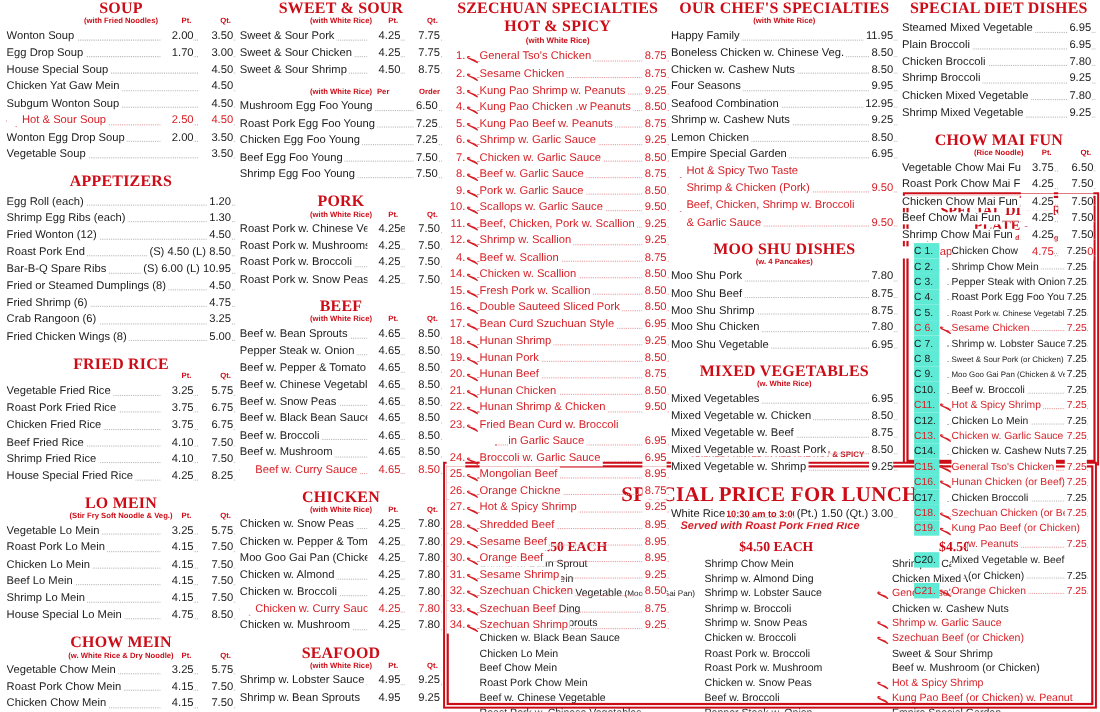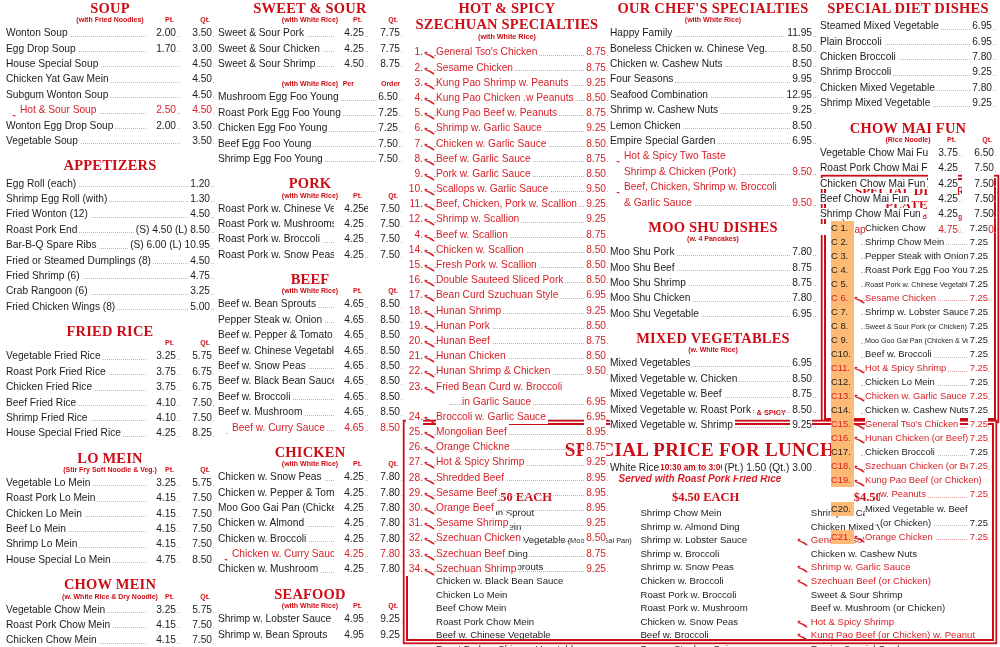--- a/index.html
+++ b/index.html
@@ -104,21 +104,21 @@
     background:#fff;
     box-shadow:0 0 0 1.4px #fff, 0 0 0 3.2px #cc0d17;
   }
   #dinner-box { left:824px; top:178px; width:172px; height:242px; padding:4px 5px 2px 5px; }
   #lunch-box  { left:406px; top:423px; width:588px; height:218px; padding:5px 8px; }
 
   .dinner-title { text-align:center; color:#cc0d17; font-family:"Liberation Serif", serif; font-weight:bold; font-size:13px; line-height:1.1; }
   .dinner-sub { text-align:center; color:#cc0d17; font-weight:bold; font-size:6.4px; margin-bottom:1px; }
   .ditem { position:relative; font-size:9.4px; line-height:14.05px; height:14.05px; white-space:nowrap; color:#1c1c1c; }
   .ditem.hot { color:#d61f26; }
-  .ditem .code { position:absolute; left:0; width:23px; background:#fdba74; z-index:3; }
+  .ditem .code { position:absolute; left:0; width:23px; background:#5eead4; z-index:3; }
   .ditem .ch { position:absolute; left:23px; top:3.2px; z-index:3; }
   .ditem .nm { position:absolute; left:34px; background:#fff; padding-right:2px; z-index:2; }
   .ditem .dots { position:absolute; left:30px; right:0; bottom:3.5px; border-bottom:1.3px dotted #bcbcbc; z-index:1; }
   .ditem.hot .dots { border-bottom-color:#e79ca0; }
   .ditem .pr { position:absolute; right:1px; background:#fff; padding-left:2px; z-index:3; }
   .ditem .tiny { font-size:7.2px; }
   .ditem.cont2 .nm { left:49px; }
   .ditem.cont2 .dots { left:44px; }
 
   
@@ -159,21 +159,21 @@
         <div class="item hot"><span class="lead-chili"><svg width="11" height="8" viewBox="0 0 11 8">
               <path d="M0.6,1.3 C2.2,0.2 3.6,1.2 4.0,2.2 C3.2,1.9 2.2,1.7 1.6,2.2 C2.6,2.2 3.4,2.6 3.9,3.0 C5.5,3.4 7.3,4.0 9.0,5.3 C10.2,6.3 10.8,7.2 10.5,7.5 C10.1,7.9 8.8,7.1 7.3,6.2 C5.4,5.0 3.4,4.2 2.0,3.6 C1.0,3.2 0.2,2.2 0.6,1.3 Z" fill="#d61f26"></path>
             </svg></span><span class="nm" style="padding-left: 14px;">Hot &amp; Sour Soup</span><span class="dots"></span><span class="p1">2.50</span><span class="p2">4.50</span></div>
         <div class="item"><span class="nm">Wonton Egg Drop Soup</span><span class="dots"></span><span class="p1">2.00</span><span class="p2">3.50</span></div>
         <div class="item"><span class="nm">Vegetable Soup</span><span class="dots"></span><span class="p1"></span><span class="p2">3.50</span></div>
       </div>
       <div class="sect">
         <div class="sect-title">APPETIZERS</div>
         <div class="hdr-row" style="height: 2px;"></div>
         <div class="item"><span class="nm">Egg Roll (each)</span><span class="dots"></span><span class="pOne">1.20</span></div>
-        <div class="item"><span class="nm">Shrimp Egg Roll (with)</span><span class="dots"></span><span class="pOne">1.30</span></div>
+        <div class="item"><span class="nm">Shrimp Egg Ribs (each)</span><span class="dots"></span><span class="pOne">1.30</span></div>
         <div class="item"><span class="nm">Fried Wonton (12)</span><span class="dots"></span><span class="pOne">4.50</span></div>
         <div class="item"><span class="nm">Roast Pork End</span><span class="dots"></span><span class="pOne">(S) 4.50   (L) 8.50</span></div>
         <div class="item"><span class="nm">Bar-B-Q Spare Ribs</span><span class="dots"></span><span class="pOne">(S) 6.00  (L) 10.95</span></div>
         <div class="item"><span class="nm">Fried or Steamed Dumplings (8)</span><span class="dots"></span><span class="pOne">4.50</span></div>
         <div class="item"><span class="nm">Fried Shrimp (6)</span><span class="dots"></span><span class="pOne">4.75</span></div>
         <div class="item"><span class="nm">Crab Rangoon (6)</span><span class="dots"></span><span class="pOne">3.25</span></div>
         <div class="item"><span class="nm">Fried Chicken Wings (8)</span><span class="dots"></span><span class="pOne">5.00</span></div>
       </div>
       <div class="sect">
         <div class="sect-title">FRIED RICE</div>
@@ -292,22 +292,22 @@
           <span class="sub">(with White Rice)</span>
           <span class="pt">Pt.</span>
           <span class="qt">Qt.</span>
         </div>
         <div class="item"><span class="nm">Shrimp w. Lobster Sauce</span><span class="dots"></span><span class="p1">4.95</span><span class="p2">9.25</span></div>
         <div class="item"><span class="nm">Shrimp w. Bean Sprouts</span><span class="p1">4.95</span><span class="p2">9.25</span></div>
       </div>
     </div>
   <div class="col" id="col3">
       <div class="sect-title">
+        <div>SZECHUAN SPECIALTIES</div>
         <div>HOT &amp; SPICY</div>
-        <div>SZECHUAN SPECIALTIES</div>
       </div>
       <div class="sect-sub">(with White Rice)</div>
       <div style="margin-top: 3px;">
         <div class="numitem">
           <span class="num">1.</span>
           <span class="ch"><svg width="11" height="8" viewBox="0 0 11 8">
               <path d="M0.6,1.3 C2.2,0.2 3.6,1.2 4.0,2.2 C3.2,1.9 2.2,1.7 1.6,2.2 C2.6,2.2 3.4,2.6 3.9,3.0 C5.5,3.4 7.3,4.0 9.0,5.3 C10.2,6.3 10.8,7.2 10.5,7.5 C10.1,7.9 8.8,7.1 7.3,6.2 C5.4,5.0 3.4,4.2 2.0,3.6 C1.0,3.2 0.2,2.2 0.6,1.3 Z" fill="#d61f26"></path>
             </svg></span>
           <span class="nm">General Tso's Chicken</span>
           <span class="dots"></span>

